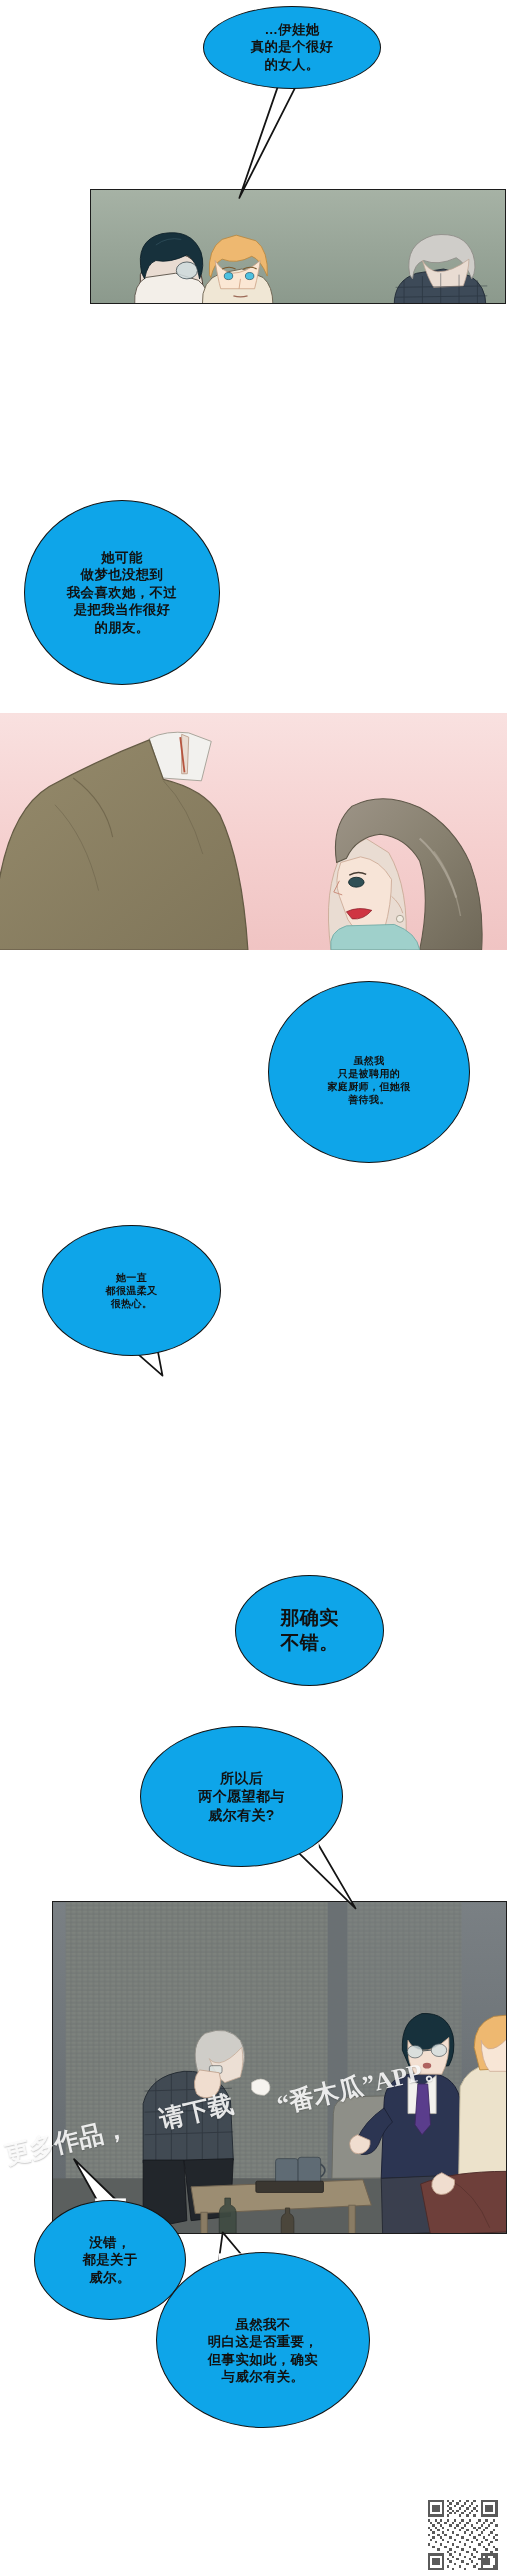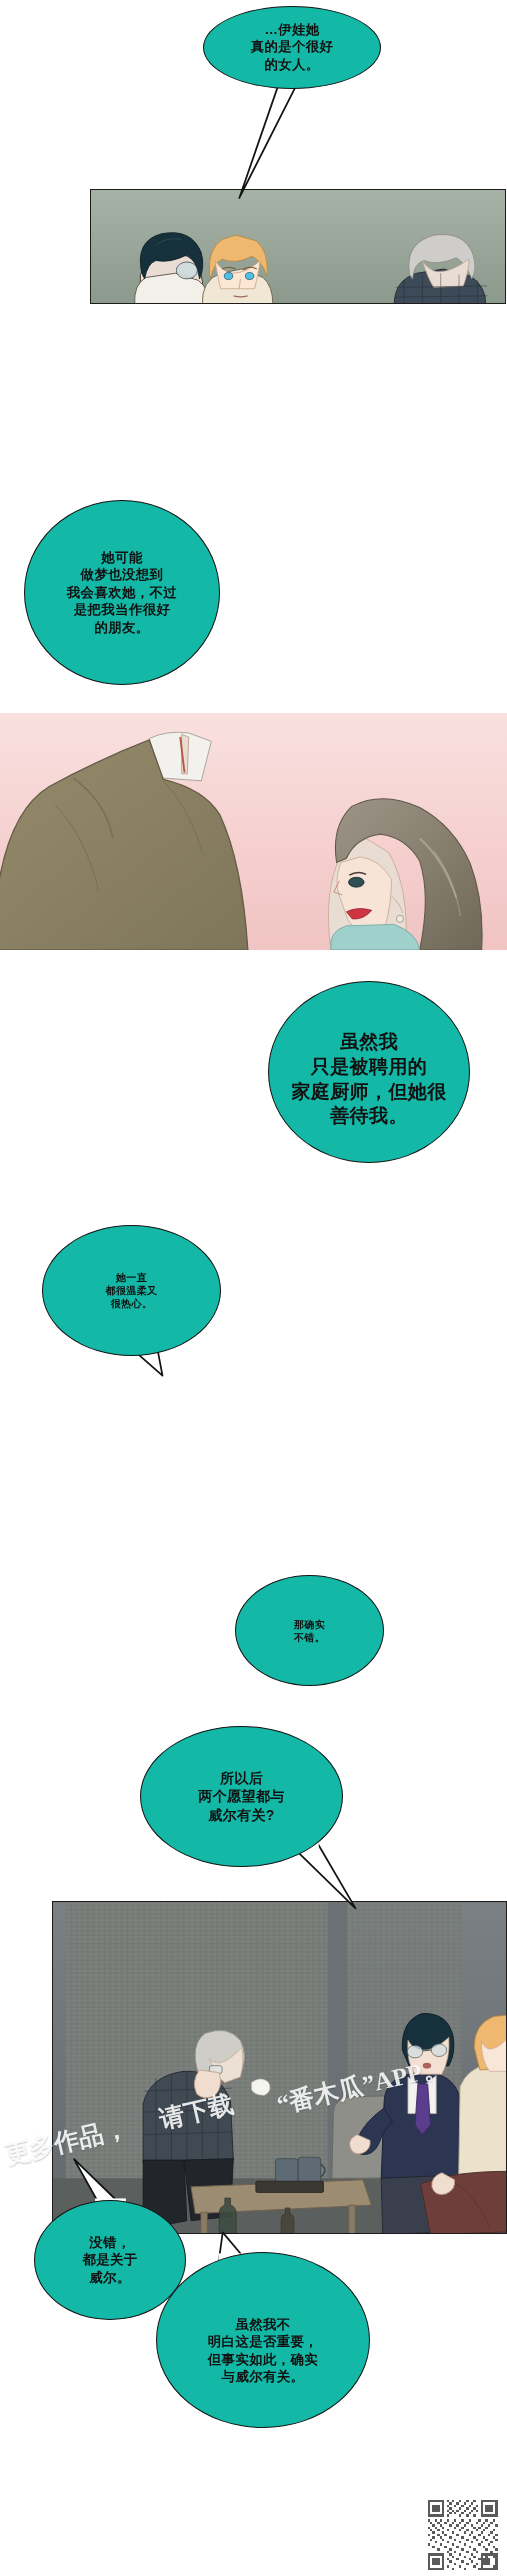--- a/index.html
+++ b/index.html
@@ -14,21 +14,21 @@
     width:507px;
     height:2576px;
     overflow:hidden;
     background:#ffffff;
   }
 
   
   .bubble{
     position:absolute;
     box-sizing:border-box;
-    background:#14b8a6;
+    background:#0ea5e9;
     border:1.8px solid #141414;
     border-radius:50%;
     display:flex;
     align-items:center;
     justify-content:center;
     z-index:30;
   }
   .bubble .txt{
     font-weight:700;
     color:#111111;
@@ -197,39 +197,39 @@
 
         <path d="M596 178 Q630 208 648 262" stroke="#c3bcae" stroke-width="3" fill="none" opacity=".55"></path>
         <path d="M616 196 Q644 232 654 288" stroke="#b3ab9c" stroke-width="2" fill="none" opacity=".5"></path>
 
         <path d="M470 336 Q466 310 492 302 L560 300 Q592 312 596 336 Z" fill="#9fd0cb" stroke="#6fa9a4" stroke-width="1.2"></path>
       </g>
     </svg>
   </div>
 
   <div class="bubble" id="b3" style="left:268px;top:981px;width:202px;height:182px;">
-    <div class="txt" style="font-size:19px;margin-top:15px;">虽然我
+    <div class="txt" style="font-size:10px;margin-top:15px;">虽然我
 只是被聘用的
 家庭厨师，但她很
 善待我。</div>
   </div>
 
   <div class="bubble" id="b4" style="left:42px;top:1225px;width:179px;height:131px;">
     <div class="txt" style="font-size:10px;">她一直
 都很温柔又
 很热心。</div>
   </div>
   <svg style="position:absolute;left:120px;top:1342px;width:85px;height:42px;z-index:28;overflow:visible;" viewBox="0 0 120 60" width="85" height="42">
     <polygon points="12,6 52,6 60,48" fill="#ffffff" stroke="#141414" stroke-width="2.5" stroke-linejoin="round"></polygon>
     <rect x="10" y="0" width="46" height="10" fill="#ffffff"></rect>
   </svg>
 
 
   <div class="bubble" id="b6" style="left:235px;top:1575px;width:149px;height:111px;">
-    <div class="txt" style="font-size:10px;">那确实
+    <div class="txt" style="font-size:19px;">那确实
 不错。</div>
   </div>
 
   <div class="bubble" id="b7" style="left:140px;top:1726px;width:203px;height:141px;">
     <div class="txt" style="font-size:14px;">所以后
 两个愿望都与
 威尔有关?</div>
   </div>
   <svg style="position:absolute;left:282px;top:1839px;width:99px;height:78px;z-index:28;overflow:visible;" viewBox="0 0 140 110" width="99" height="78">
     <polygon points="12,8 48,2 104,98" fill="#ffffff" stroke="#141414" stroke-width="2.5" stroke-linejoin="round"></polygon>

